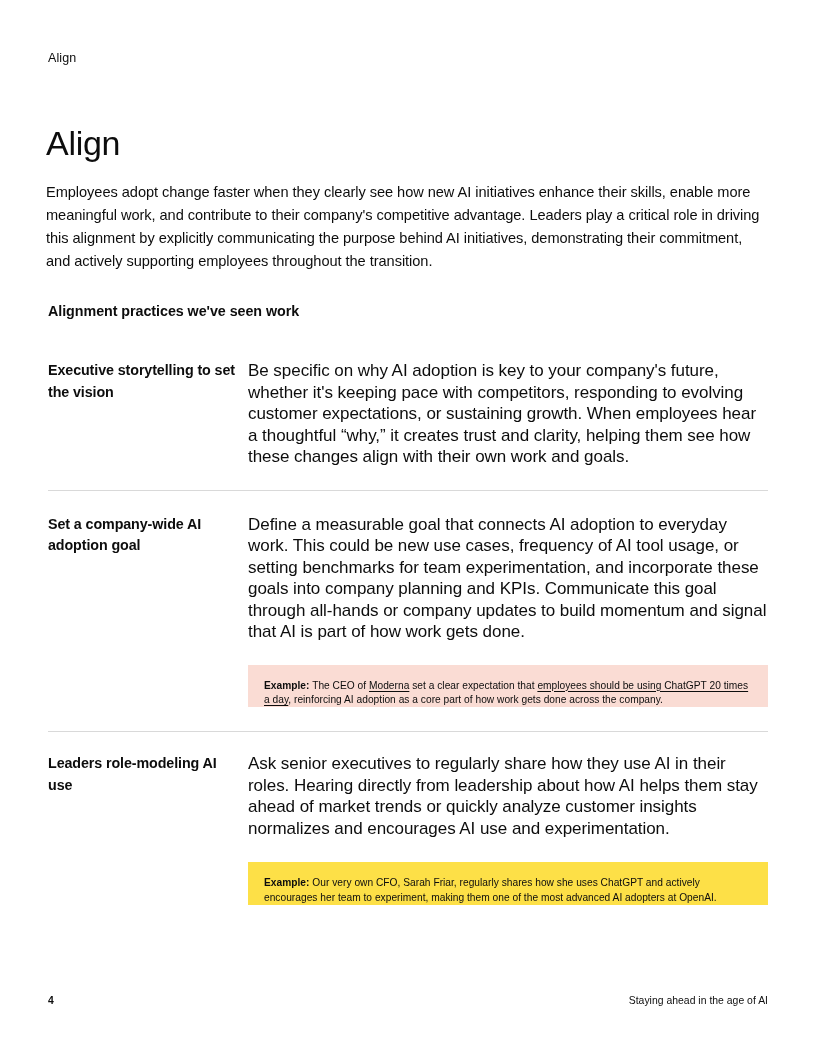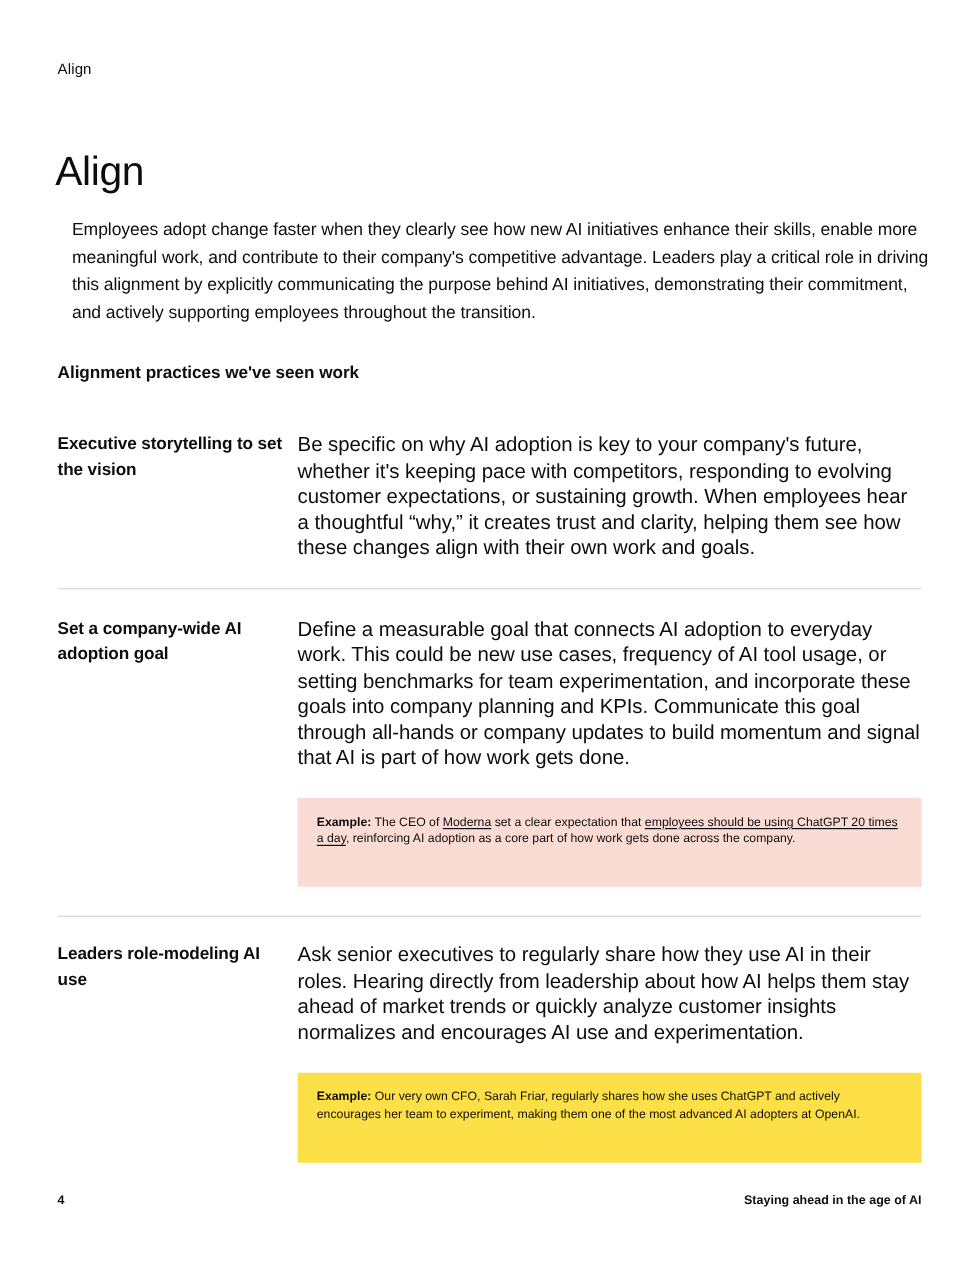--- a/index.html
+++ b/index.html
@@ -36,21 +36,21 @@
     left: 46px;
     top: 99px;
     font-size: 34px;
     line-height: 42px;
     font-weight: 400;
     letter-spacing: -0.3px;
     color: #0d0d0d;
   }
   .intro {
     position: absolute;
-    left: 60px;
+    left: 46px;
     top: 166px;
     width: 724px;
     font-size: 14.6px;
     line-height: 23.2px;
     color: #0d0d0d;
     letter-spacing: -0.05px;
   }
   .section-subhead {
     position: absolute;
     left: 48px;
@@ -95,21 +95,21 @@
   }
   .divider {
     height: 1px;
     background: #d9d9d9;
     width: 720px;
   }
   .example-box {
     background: #fadcd4;
     width: 520px;
     box-sizing: border-box;
-    padding: 14px 16px 32px 16px;
+    padding: 14px 16px 0 16px;
     font-size: 10.2px;
     line-height: 14.4px;
     letter-spacing: 0.02px;
     color: #0d0d0d;
   }
   .example-label {
     font-weight: 700;
   }
   .ulink {
     text-decoration: underline;
@@ -129,21 +129,21 @@
     width: 720px;
     display: flex;
     justify-content: space-between;
     align-items: baseline;
     font-size: 10.4px;
     line-height: 14px;
     color: #0d0d0d;
     letter-spacing: 0.02px;
   }
   .footer-page { font-weight: 700; }
-  .footer-doc { font-weight: 700; }
+  .footer-doc { font-weight: 400; }
 </style>
 </head>
 <body style="background: rgb(255, 255, 255);">
 
 <div class="page">
 
   <div class="running-header">Align</div>
 
   <h1 class="page-title">Align</h1>
 

